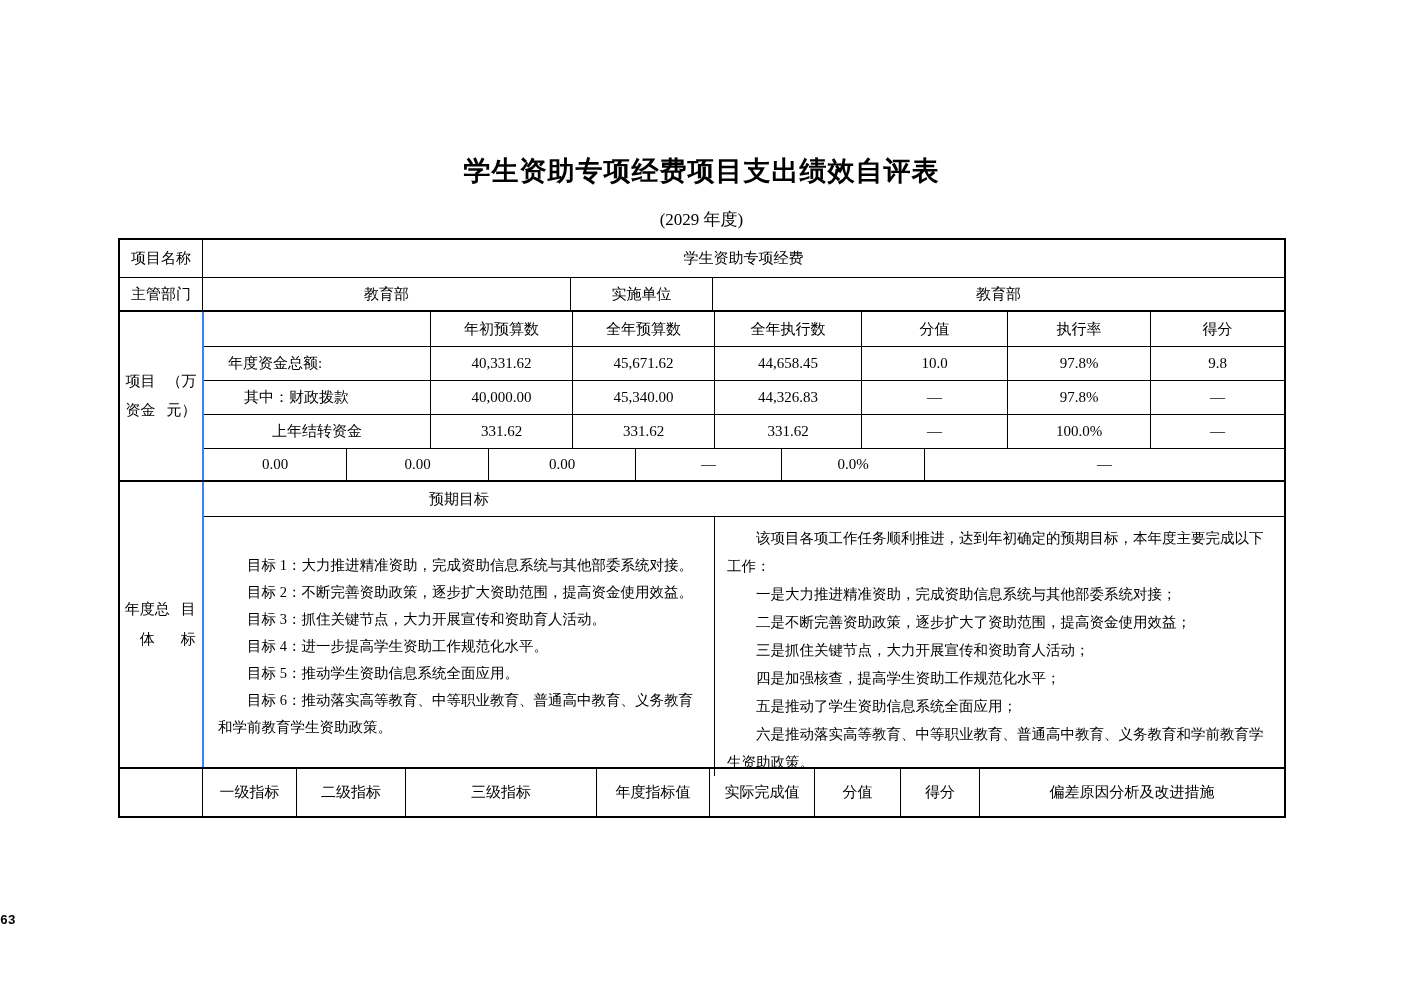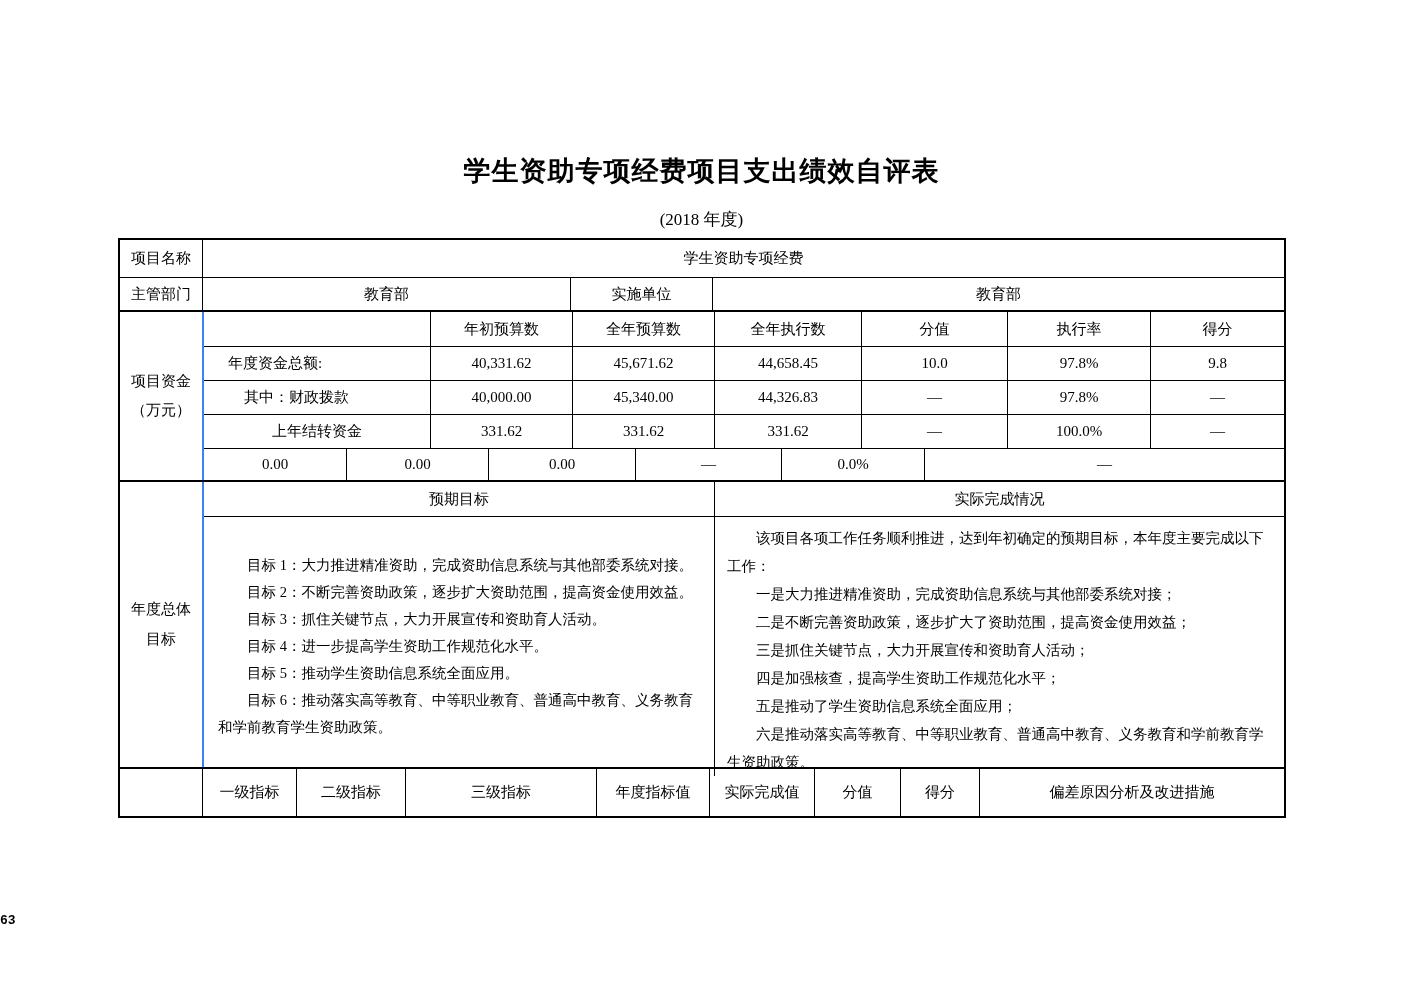--- a/index.html
+++ b/index.html
@@ -47,39 +47,39 @@
   .fw86{flex:0 0 86px;}
   .fw79{flex:0 0 79px;}
   .fw142{flex:0 0 142px;}
   .fw143{flex:0 0 143px;}
   .fw146{flex:0 0 146px;}
   .fw147{flex:0 0 147px;}
   .fw191{flex:0 0 191px;}
   .fw226{flex:0 0 226px;}
   .fw368{flex:0 0 368px;}
   .fw510{flex:0 0 510px;}
-  .vstack{flex-direction:column;line-height:1.95;justify-content:center;}
+  .vstack{flex-direction:row;line-height:1.95;justify-content:center;}
   .pad-l24{justify-content:flex-start;padding-left:24px;text-align:left;}
   .pad-l40{justify-content:flex-start;padding-left:40px;text-align:left;}
   .goalcell{
     display:flex;flex-direction:column;box-sizing:border-box;
     border-left:1px solid #000;overflow:hidden;
     font-size:14.5px;padding:0 14px;
   }
   .goalcell:first-child{border-left:none;}
   .goalcell p{margin:0;line-height:27px;text-indent:2em;text-align:left;}
   .goal-expected{justify-content:center;}
   .goal-actual{justify-content:flex-start;padding-top:7px;padding-left:12px;padding-right:12px;}
   .goal-actual p{line-height:28px;}
 </style>
 </head>
 <body>
 
 <div class="title">学生资助专项经费项目支出绩效自评表</div>
-<div class="subtitle">(2018 年度)</div>
+<div class="subtitle">(2029 年度)</div>
 
 <div class="tbl">
 
   <div class="trow" style="height:37px">
     <div class="cell fw82">项目名称</div>
     <div class="cell grow">学生资助专项经费</div>
   </div>
 
   <div class="trow bt1" style="height:33px">
     <div class="cell fw82">主管部门</div>
@@ -142,21 +142,20 @@
   </div>
 
   <div class="trow bt2" style="height:287px">
     <div class="cell fw82 vstack">
       <span>年度总体</span>
       <span>目标</span>
     </div>
     <div class="colwrap grow">
       <div class="srow">
         <div class="cell fw510">预期目标</div>
-        <div class="cell grow">实际完成情况</div>
       </div>
       <div class="srow grow-r">
         <div class="goalcell goal-expected fw510">
           <p>目标 1：大力推进精准资助，完成资助信息系统与其他部委系统对接。</p>
           <p>目标 2：不断完善资助政策，逐步扩大资助范围，提高资金使用效益。</p>
           <p>目标 3：抓住关键节点，大力开展宣传和资助育人活动。</p>
           <p>目标 4：进一步提高学生资助工作规范化水平。</p>
           <p>目标 5：推动学生资助信息系统全面应用。</p>
           <p>目标 6：推动落实高等教育、中等职业教育、普通高中教育、义务教育和学前教育学生资助政策。</p>
         </div>

